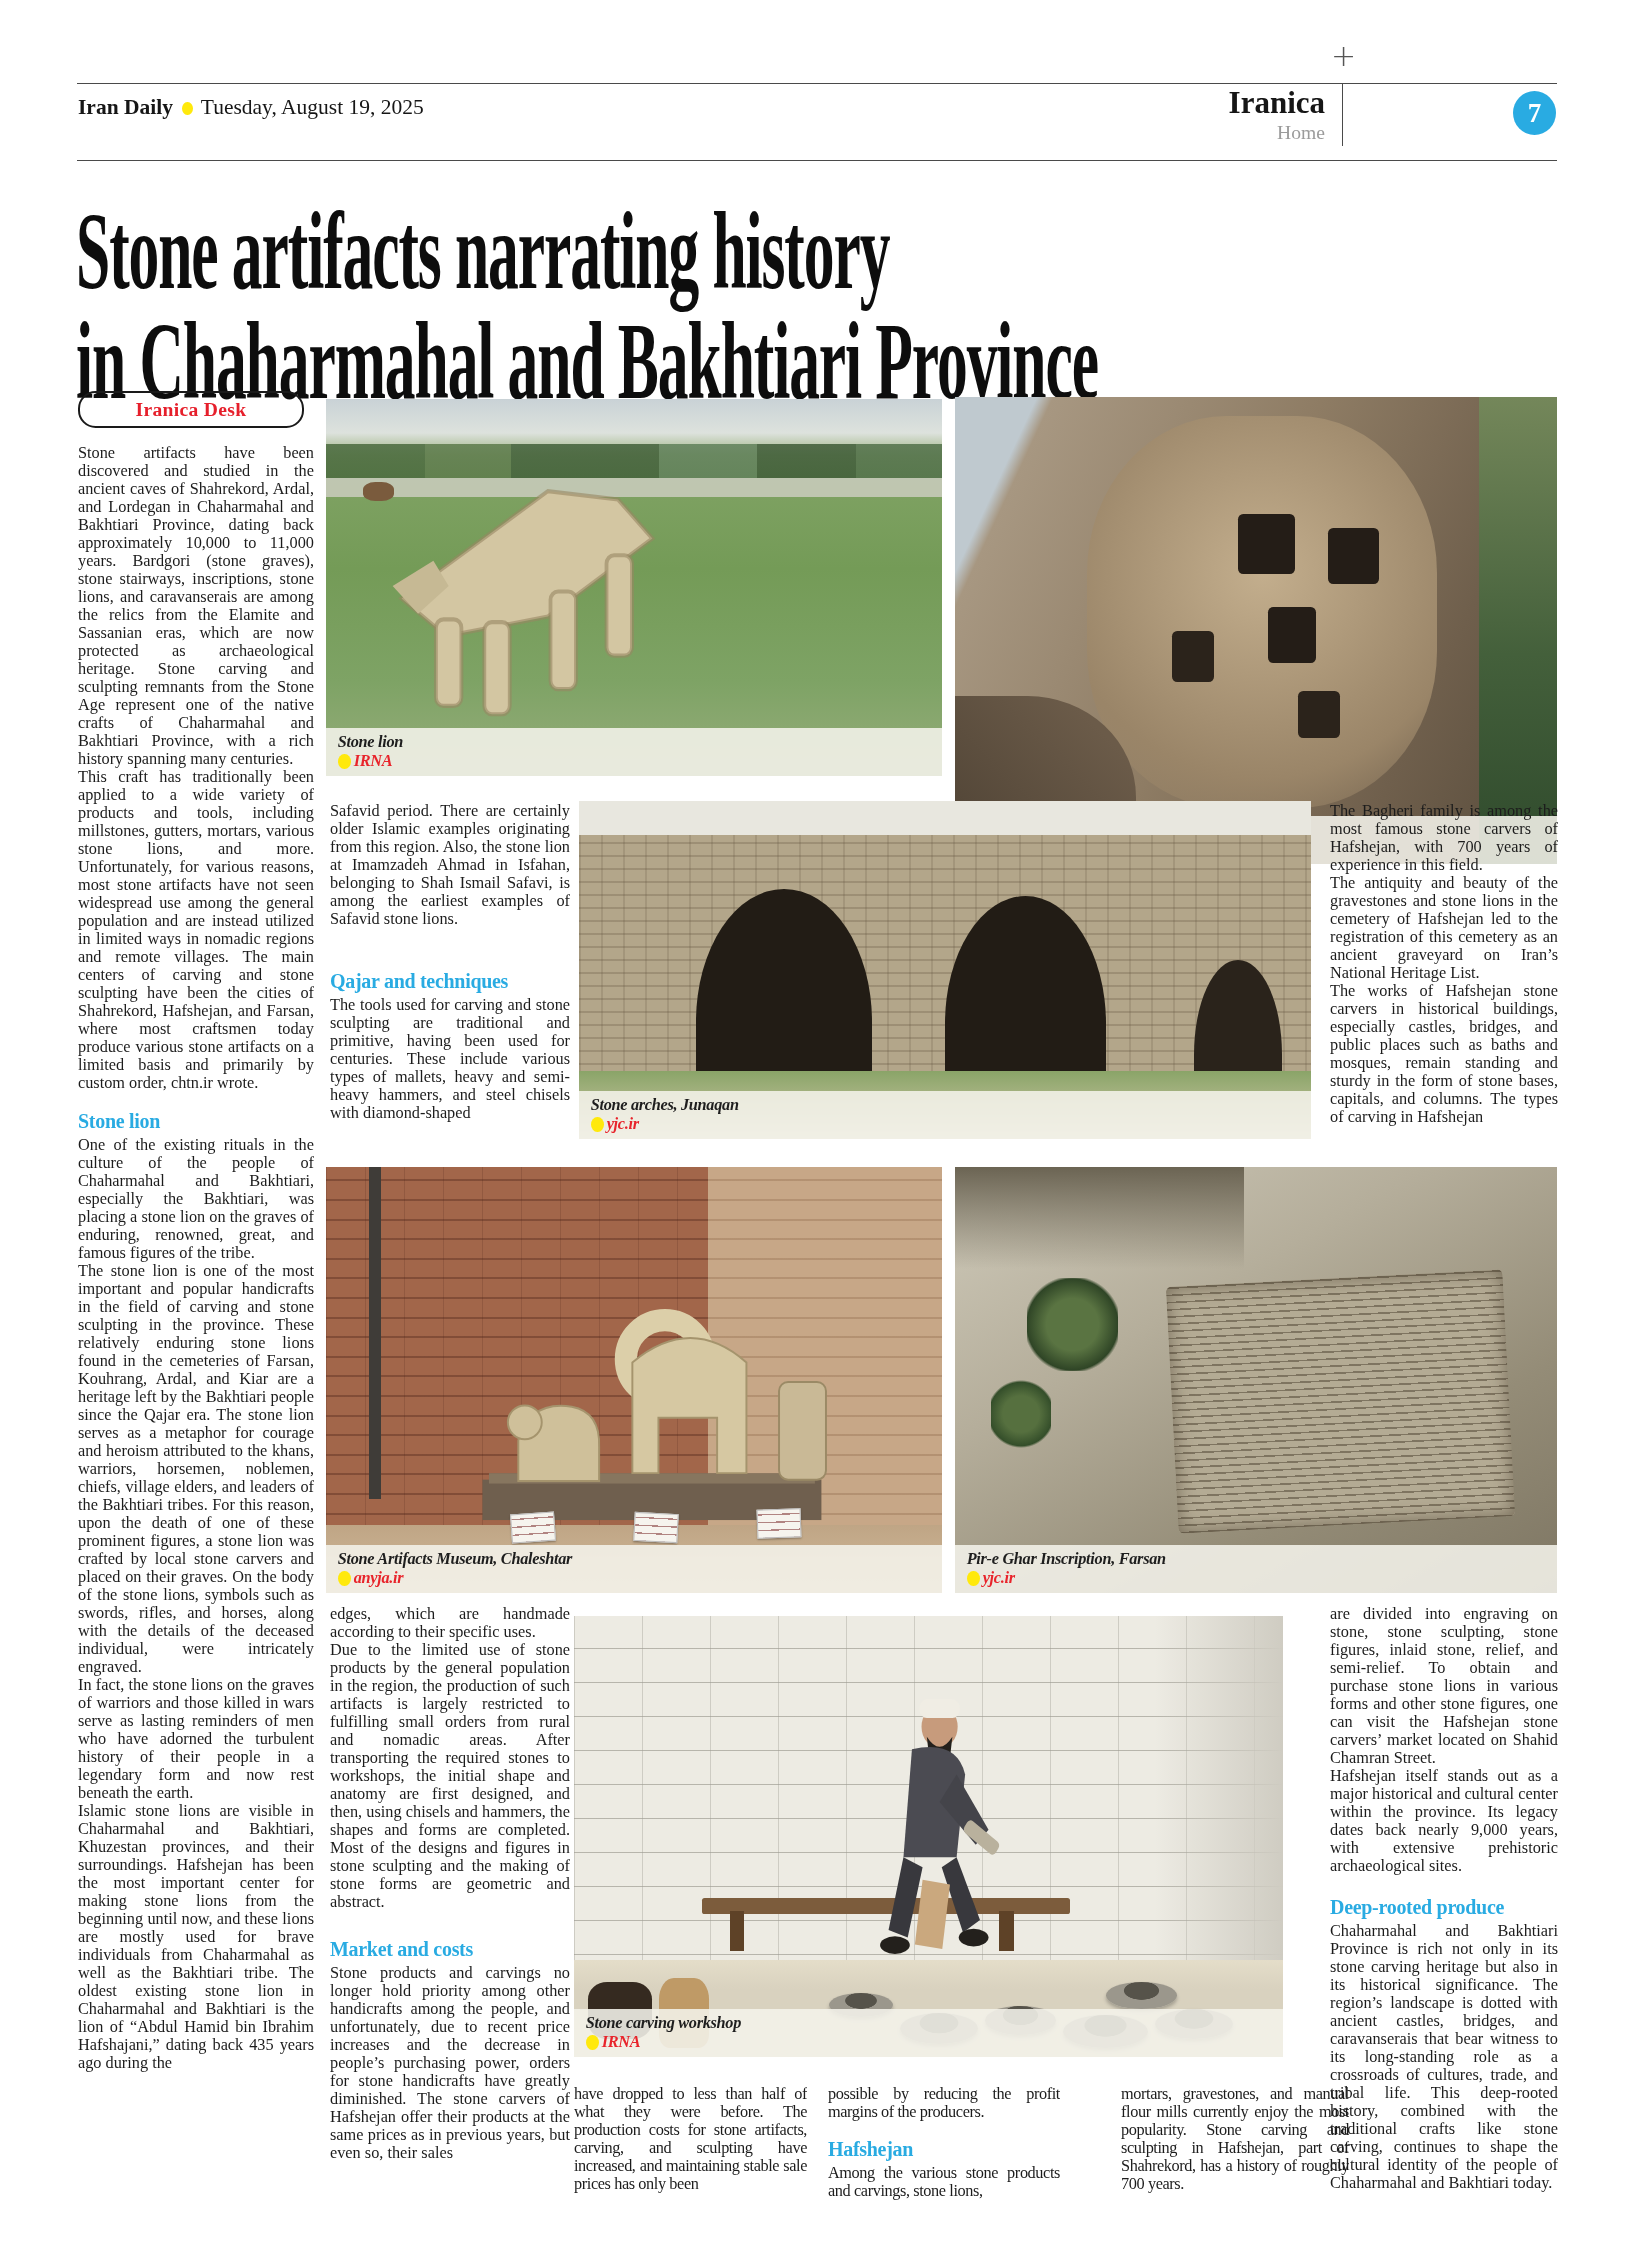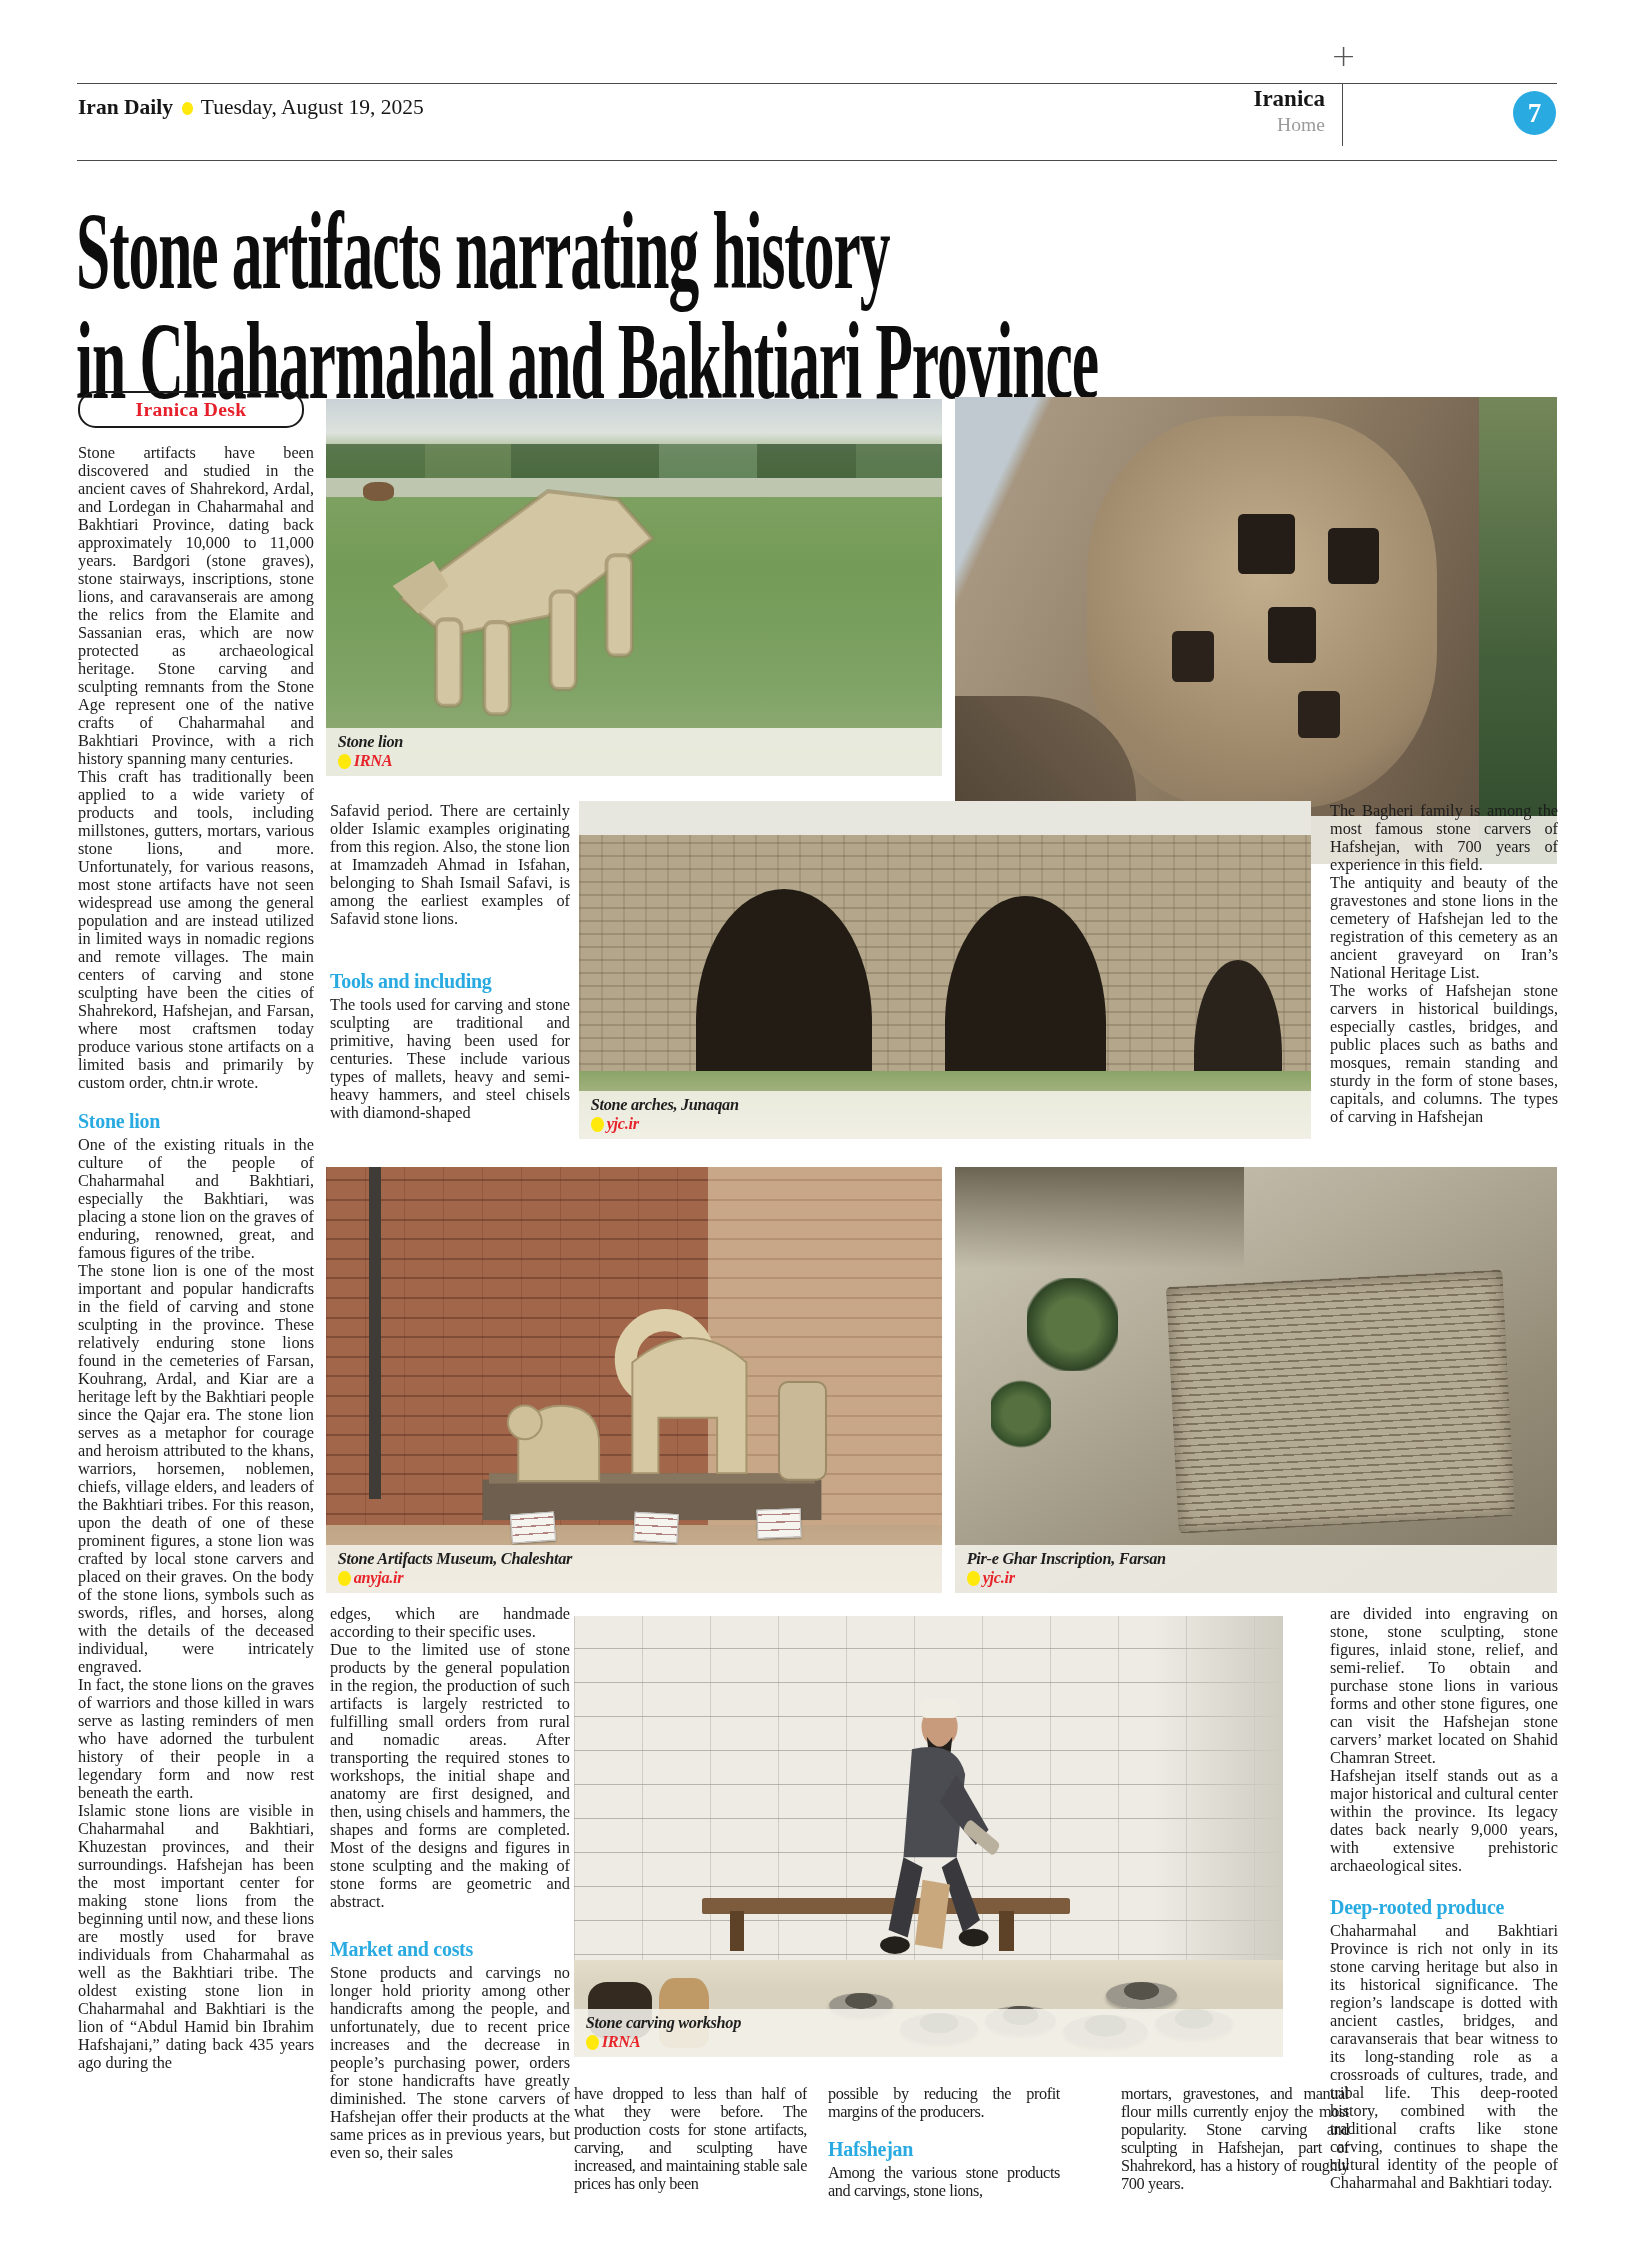--- a/index.html
+++ b/index.html
@@ -5,21 +5,21 @@
   html,body{margin:0;padding:0;background:#888;}
   .page{position:relative;width:1630px;height:2261px;background:#ffffff;overflow:hidden;
         font-family:"Liberation Serif","DejaVu Serif",serif;color:#161616;}
   .hrule{position:absolute;height:1.3px;background:#4a4a4a;}
   .vrule{position:absolute;width:1.3px;background:#4a4a4a;}
   .plus{position:absolute;font-family:"DejaVu Sans",sans-serif;font-size:30px;color:#555;font-weight:200;}
   .masthead{position:absolute;left:78px;top:95px;font-size:21.5px;white-space:nowrap;}
   .masthead b{font-weight:700;}
   .ydot{display:inline-block;width:11px;height:13.7px;border-radius:50%;background:#ffe90c;margin:0 7.8px -1.3px 9px;}
   .sectionblk{position:absolute;left:1069px;top:87px;width:256px;text-align:right;}
-  .sectionblk .name{font-size:23px;font-weight:700;line-height:1;}
+  .sectionblk .name{font-size:31px;font-weight:700;line-height:1;}
   .sectionblk .sub{font-size:19.6px;color:#9b9b9b;margin-top:5.2px;line-height:1;}
   .pagenum{position:absolute;left:1513px;top:91px;width:43px;height:44px;border-radius:50%;
            background:#29abe2;color:#fff;font-size:27px;font-weight:700;
            display:flex;align-items:center;justify-content:center;}
   .headline-line{position:absolute;left:76px;font-weight:700;font-size:110px;line-height:1;
            letter-spacing:-2px;white-space:nowrap;transform:scaleX(0.56);transform-origin:0 0;color:#0d0d0d;}
   .badge{width:222px;height:33px;border:2px solid #1a1a1a;border-radius:17.6px;margin:1.3px 3.9px 15.6px 0;
          display:flex;align-items:center;justify-content:center;
          color:#e61f2b;font-weight:700;font-size:19.6px;letter-spacing:0.3px;}
   .bodycol{position:absolute;text-align:justify;font-size:16.3px;line-height:18px;color:#1c1c1c;overflow:hidden;}
@@ -116,21 +116,21 @@
       <div class="capline">Stone graves</div>
       <div class="credline">
           <span class="dotcap"></span>
           <span class="txt">anahitatours.ir</span>
         </div>
     </figcaption>
   </figure>
 
   <div class="bodycol" style="left:330px;top:802px;width:240px;height:355px;">
     <p>Safavid period. There are certainly older Islamic examples originating from this region. Also, the stone lion at Imamzadeh Ahmad in Isfahan, belonging to Shah Ismail Safavi, is among the earliest examples of Safavid stone lions.</p>
-    <h3 class="bluehead" style="margin-top:42px;">Tools and including</h3>
+    <h3 class="bluehead" style="margin-top:42px;">Qajar and techniques</h3>
     <p>The tools used for carving and stone sculpting are traditional and primitive, having been used for centuries. These include various types of mallets, heavy and semi-heavy hammers, and steel chisels with diamond-shaped</p>
   </div>
 
   <figure class="photo" style="left:579px;top:801px;width:732px;height:338px;">
     <div class="art">
       <div class="layer" style="inset:0;background:#e8e7df;"></div>
       <div class="layer" style="left:0;top:10%;width:100%;height:72%;background-color:#b3a68a;background-image:repeating-linear-gradient(0deg, rgba(90,75,55,.25) 0 2px, transparent 2px 13px),repeating-linear-gradient(90deg, rgba(90,75,55,.18) 0 2px, transparent 2px 22px);"></div>
       <div class="layer" style="left:16%;top:26%;width:24%;height:56%;background:#221c15;border-radius:50% 50% 0 0 / 70% 70% 0 0;"></div>
       <div class="layer" style="left:50%;top:28%;width:22%;height:54%;background:#221c15;border-radius:50% 50% 0 0 / 70% 70% 0 0;"></div>
       <div class="layer" style="left:84%;top:47%;width:12%;height:35%;background:#2a231b;border-radius:50% 50% 0 0 / 80% 80% 0 0;"></div>

